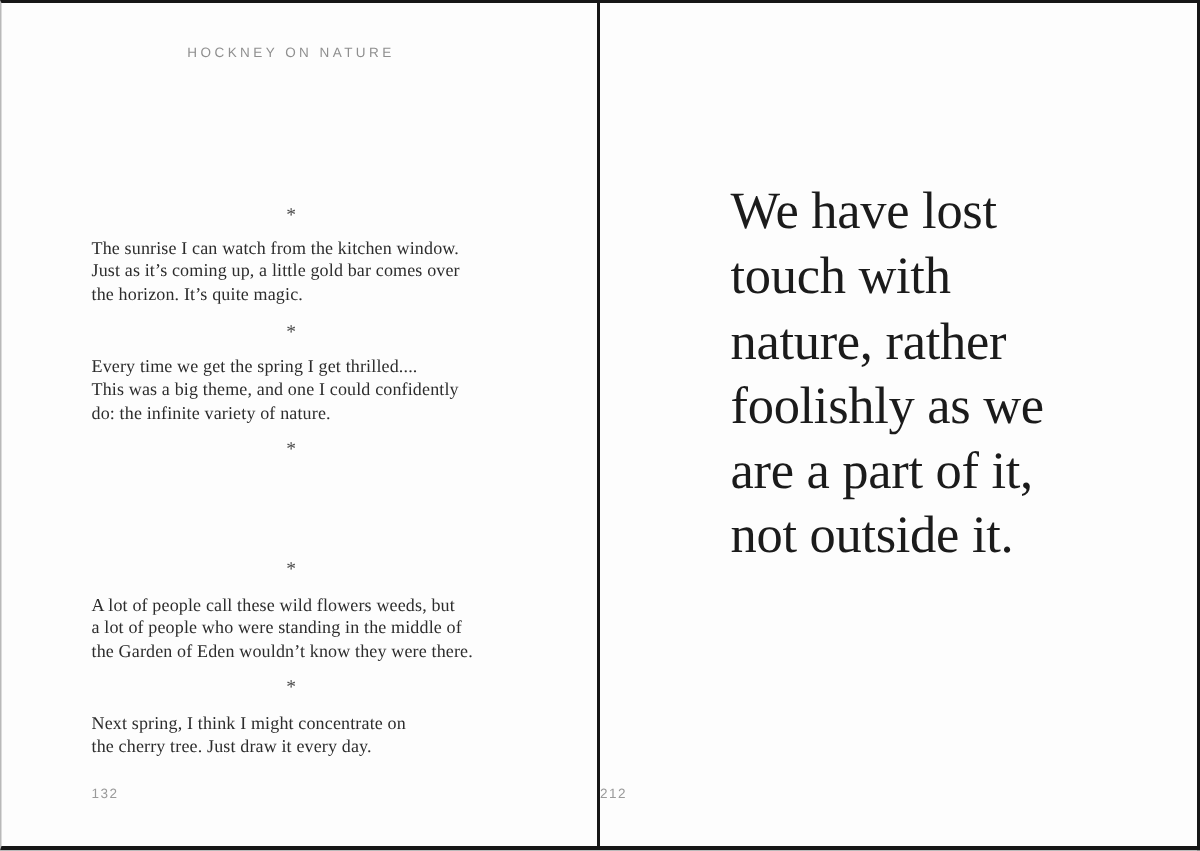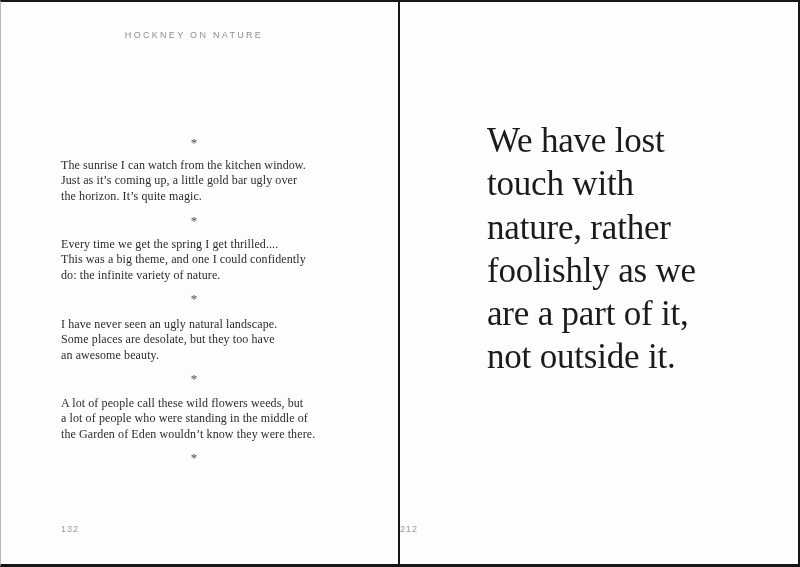--- a/index.html
+++ b/index.html
@@ -88,43 +88,42 @@
 
   <div class="page page-left">
     <div class="text-column">
 
       <div class="running-header">HOCKNEY ON NATURE</div>
 
 
       <div class="sep" style="top:133px">*</div>
 
       <div class="para" style="top:156px">The sunrise I can watch from the kitchen window.
-Just as it’s coming up, a little gold bar ugly over
+Just as it’s coming up, a little gold bar comes over
 the horizon. It’s quite magic.</div>
 
       <div class="sep" style="top:211px">*</div>
 
       <div class="para" style="top:235px">Every time we get the spring I get thrilled....
 This was a big theme, and one I could confidently
 do: the infinite variety of nature.</div>
 
       <div class="sep" style="top:289px">*</div>
 
-      <div class="para" style="top:315px">I have never seen an ugly natural landscape.
-Some places are desolate, but they too have
-an awesome beauty.</div>
 
       <div class="sep" style="top:369px">*</div>
 
       <div class="para" style="top:394px">A lot of people call these wild flowers weeds, but
 a lot of people who were standing in the middle of
 the Garden of Eden wouldn’t know they were there.</div>
 
       <div class="sep" style="top:448px">*</div>
 
+      <div class="para" style="top:473px">Next spring, I think I might concentrate on
+the cherry tree. Just draw it every day.</div>
 
       <div class="folio">132</div>
     </div>
   </div>
 
   <div class="gutter-line"></div>
 
   <div class="page page-right">
     <div class="pull-quote">We have lost
 touch with

